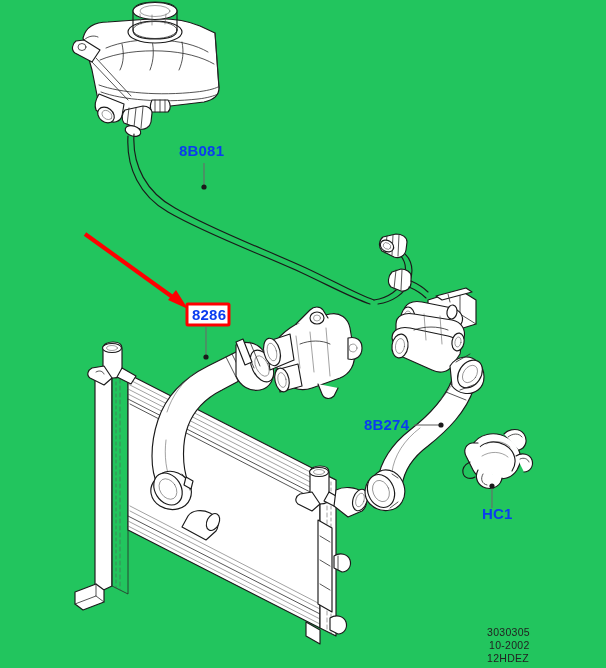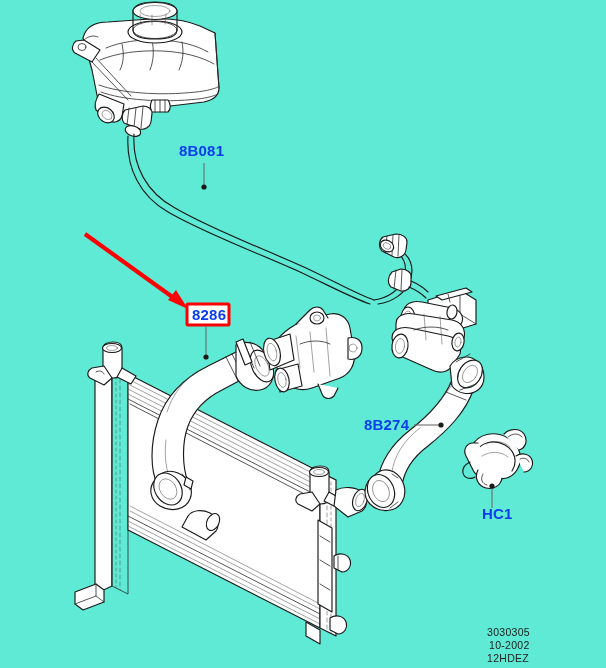--- a/index.html
+++ b/index.html
@@ -8,21 +8,21 @@
     padding: 0;
     background: #ffffff;
   }
   body {
     font-family: "Liberation Sans", sans-serif;
   }
   #diagram-root {
     position: relative;
     width: 606px;
     height: 668px;
-    background: #5eead4;
+    background: #22c55e;
     overflow: hidden;
   }
   #diagram-svg {
     position: absolute;
     top: 0;
     left: 0;
     width: 606px;
     height: 668px;
   }
   .part-label {

